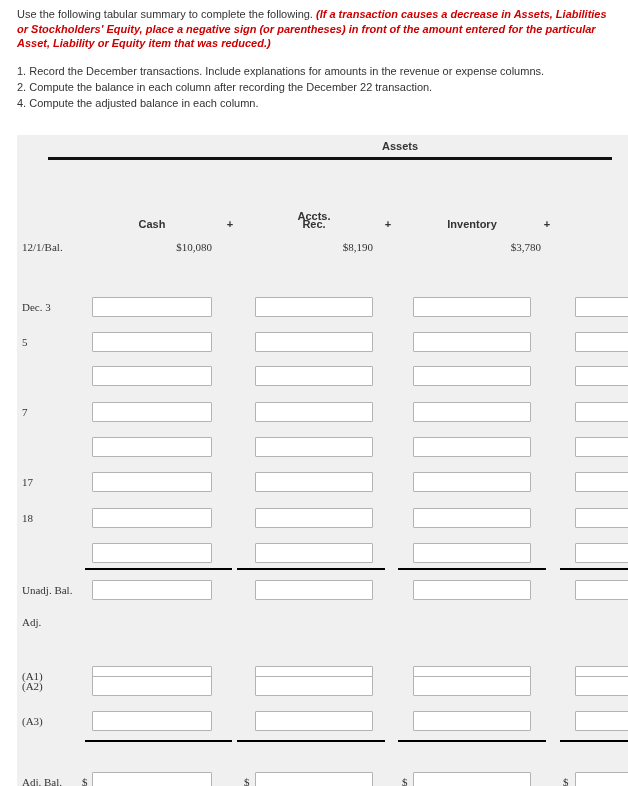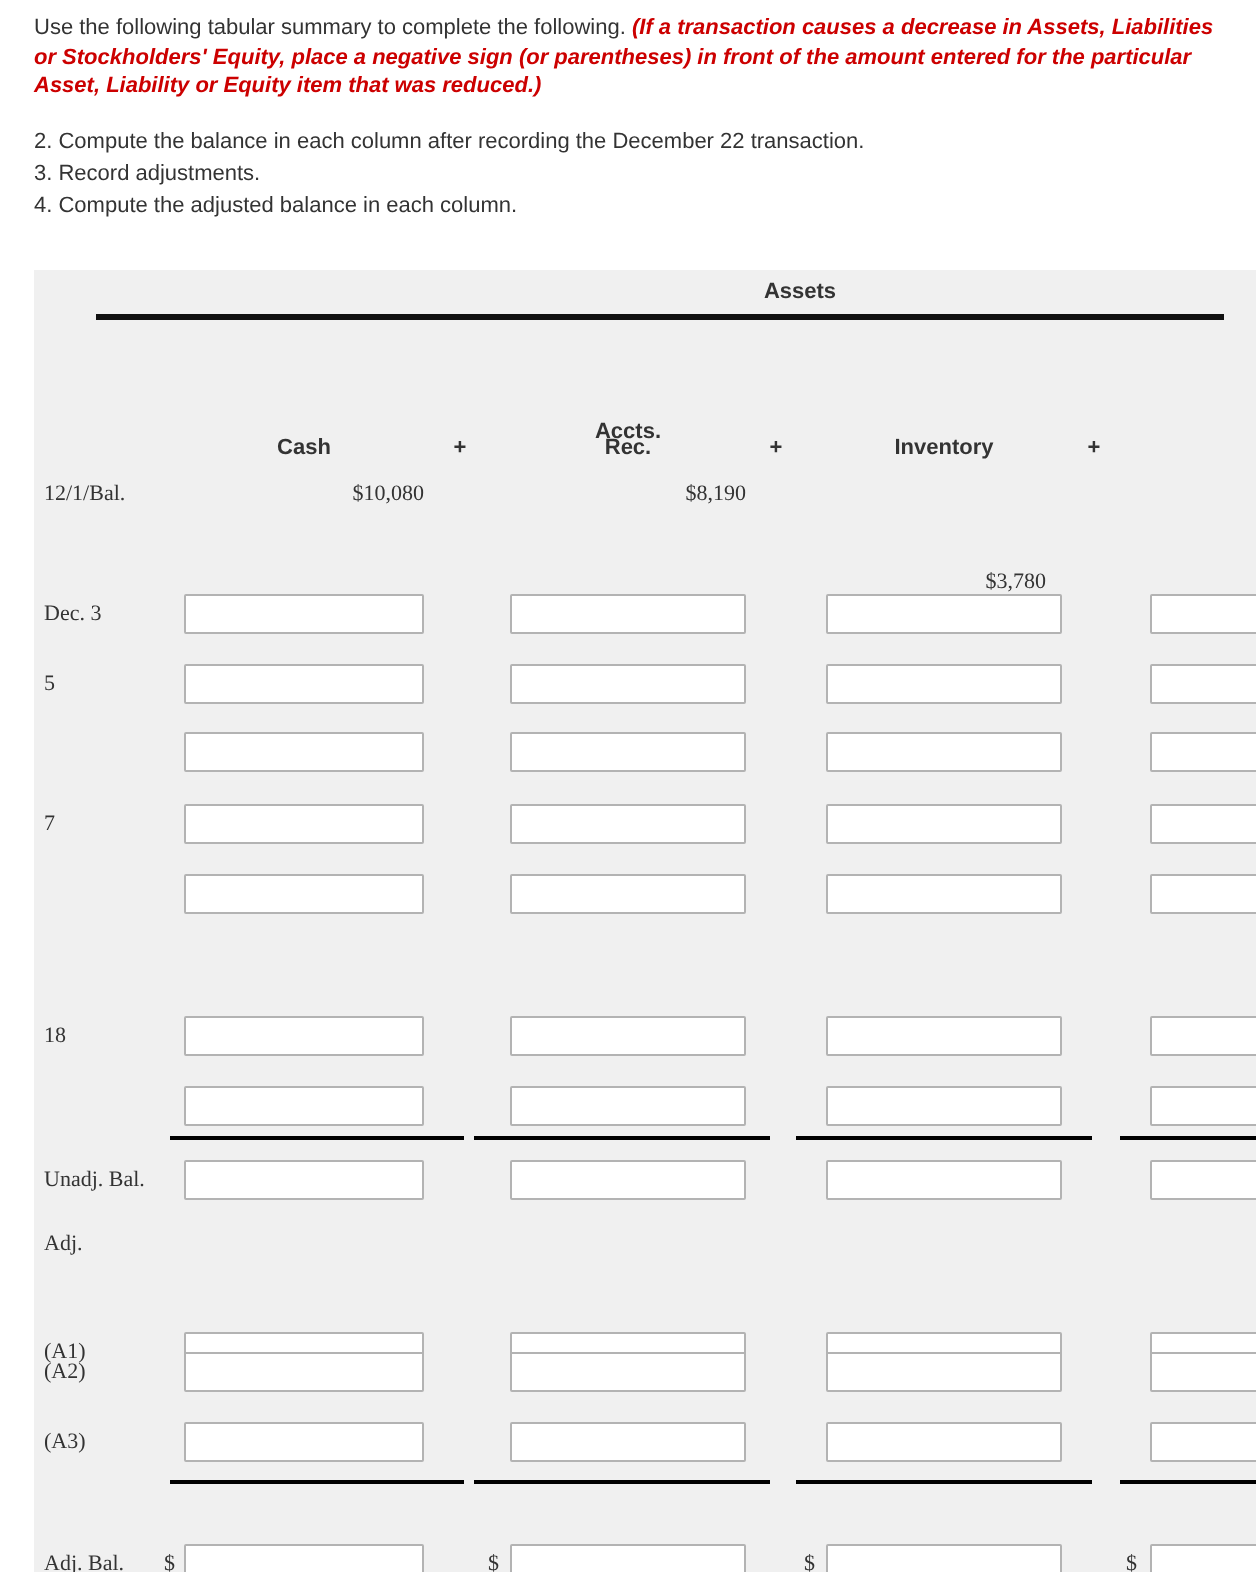--- a/index.html
+++ b/index.html
@@ -25,32 +25,32 @@
     position:absolute;top:0;height:20px;box-sizing:border-box;
     background:#fff;border:1px solid #b3b3b3;border-radius:1px;
     font:inherit;padding:0 4px;outline:none;
   }
   .c-cash{left:75px;width:120px;}
   .c-accts{left:238px;width:118px;}
   .c-inv{left:396px;width:118px;}
   .c-fourth{left:558px;width:120px;}
   .v-cash{left:75px;width:120px;}
   .v-accts{left:238px;width:118px;}
-  .v-inv{left:388px;width:118px;margin-top:44px;}
+  .v-inv{left:406px;width:118px;}
   .rule{position:absolute;top:0;height:2px;background:#000;}
   .dollar{position:absolute;top:4px;color:#333;}
 </style>
 </head>
 <body>
 
 <div class="instructions">
   <p class="intro"><span>Use the following tabular summary to complete the following. </span><span class="warning">(If a transaction causes a decrease in Assets, Liabilities or Stockholders' Equity, place a negative sign (or parentheses) in front of the amount entered for the particular Asset, Liability or Equity item that was reduced.)</span></p>
   <div class="steps">
+    <div>1. Record the December transactions. Include explanations for amounts in the revenue or expense columns.</div>
     <div>2. Compute the balance in each column after recording the December 22 transaction.</div>
-    <div>3. Record adjustments.</div>
     <div>4. Compute the adjusted balance in each column.</div>
   </div>
 </div>
 
 <div class="panel">
 
   <div class="hdr" style="left:343px;top:5px;width:80px;">Assets</div>
   <div class="assets-rule"></div>
 
   <div class="hdr" style="left:238px;top:75px;width:118px;">Accts.</div>
@@ -91,20 +91,27 @@
   </div>
   <div class="row" style="top:267px;">
     <span class="lbl">7</span>
     <input type="text" class="cb c-cash" style="">
     <input type="text" class="cb c-accts" style="">
     <input type="text" class="cb c-inv" style="">
     <input type="text" class="cb c-fourth" style="">
   </div>
   <div class="row" style="top:302px;">
     <span class="lbl"></span>
+    <input type="text" class="cb c-cash" style="">
+    <input type="text" class="cb c-accts" style="">
+    <input type="text" class="cb c-inv" style="">
+    <input type="text" class="cb c-fourth" style="">
+  </div>
+  <div class="row" style="top:337px;">
+    <span class="lbl">17</span>
     <input type="text" class="cb c-cash" style="">
     <input type="text" class="cb c-accts" style="">
     <input type="text" class="cb c-inv" style="">
     <input type="text" class="cb c-fourth" style="">
   </div>
   <div class="row" style="top:373px;">
     <span class="lbl">18</span>
     <input type="text" class="cb c-cash" style="">
     <input type="text" class="cb c-accts" style="">
     <input type="text" class="cb c-inv" style="">

